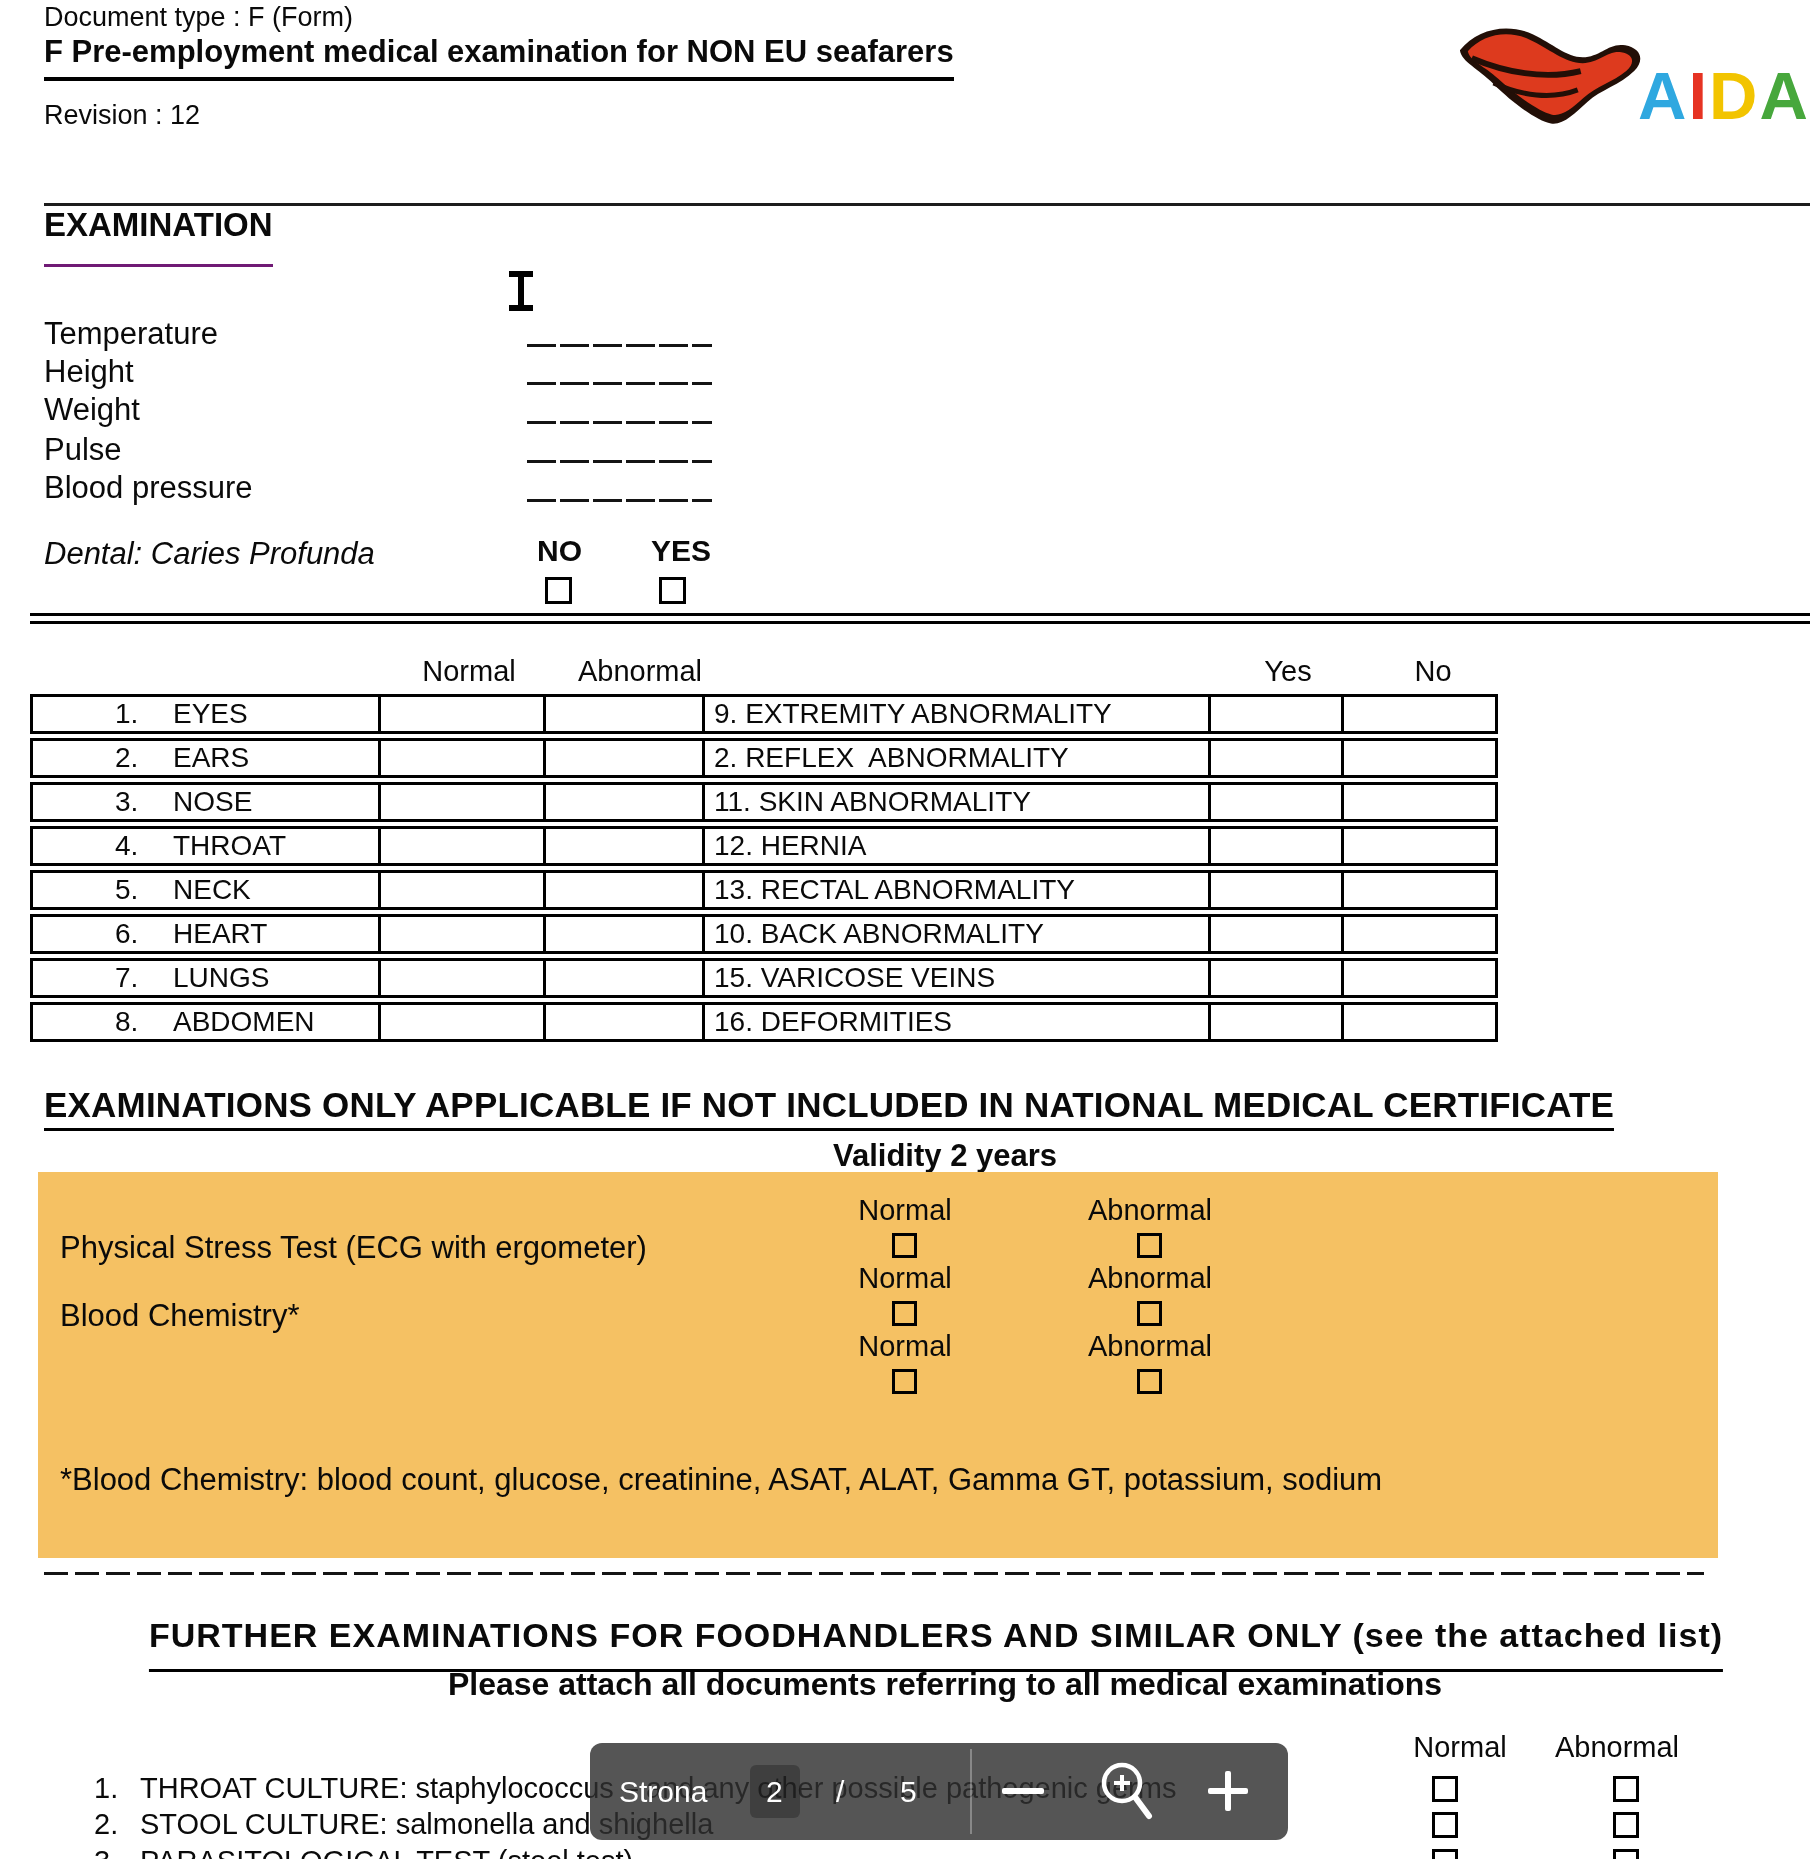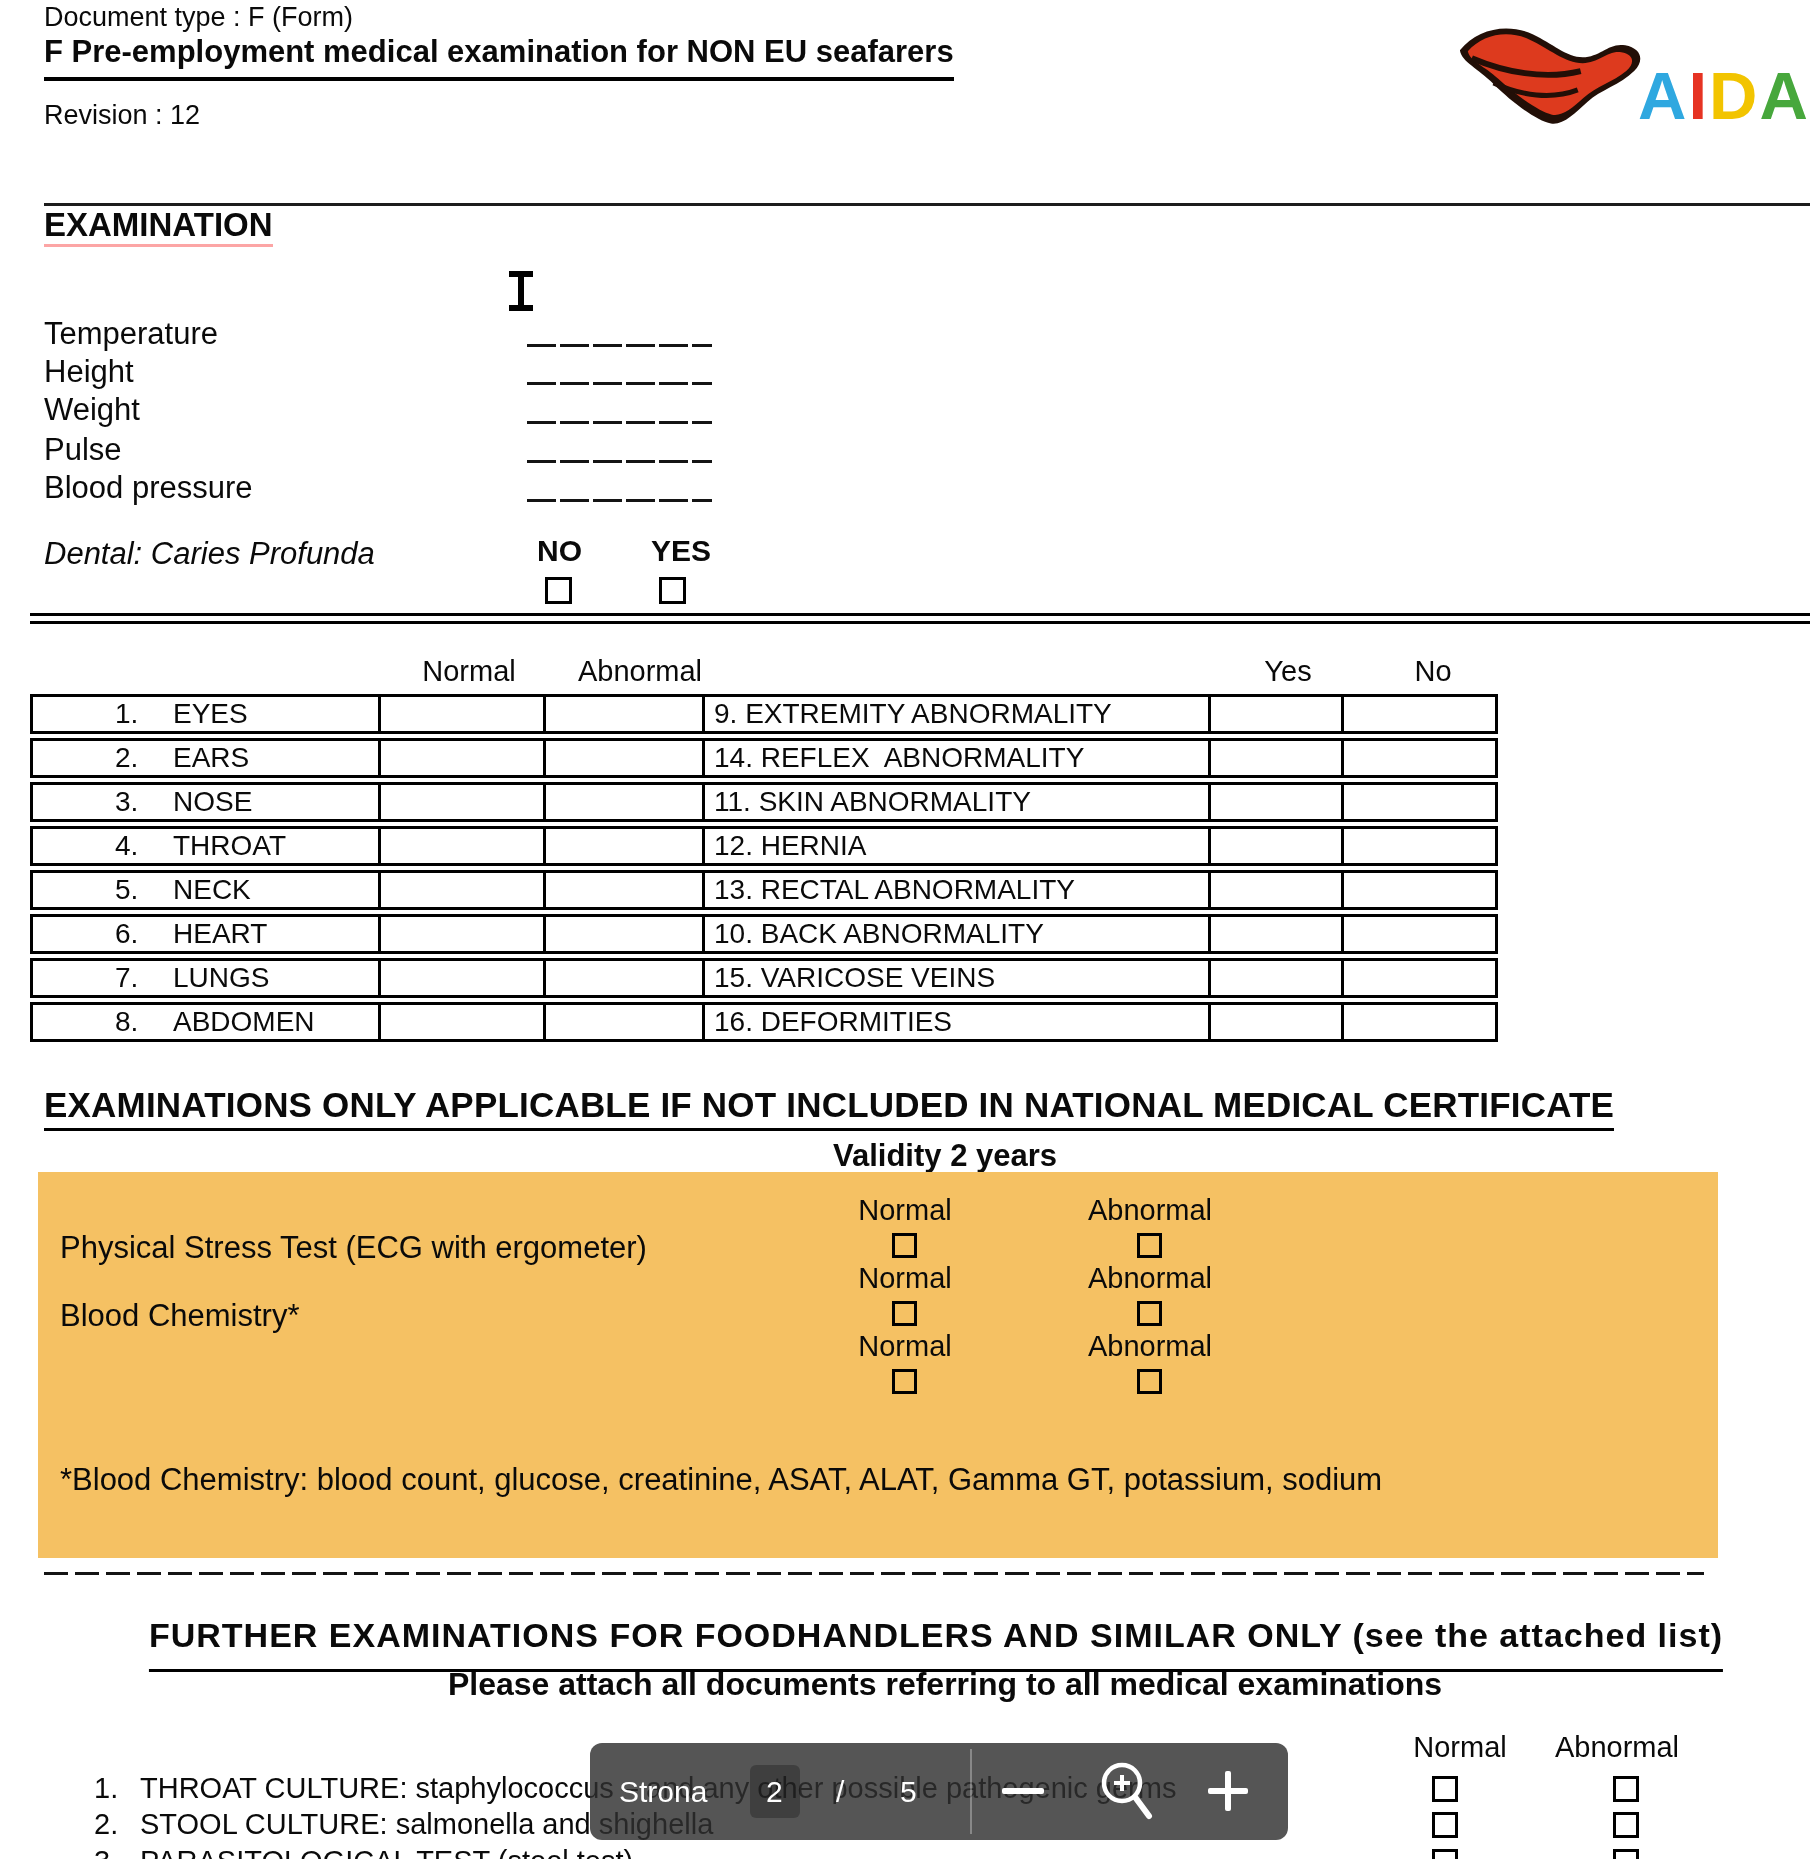--- a/index.html
+++ b/index.html
@@ -12,21 +12,21 @@
   .cx{transform:translateX(-50%);}
   
   #doc-type{left:44px;top:2px;font-size:27px;}
   #title{left:44px;top:34px;font-size:31px;font-weight:bold;border-bottom:4px solid #000;padding-bottom:7px;}
   #revision{left:44px;top:100px;font-size:27px;}
   #logo{left:1450px;top:20px;width:360px;height:118px;}
   #logo-lips{position:absolute;left:0;top:0;}
   #logo-word{position:absolute;left:188px;top:42px;font-size:67px;font-weight:bold;letter-spacing:2px;line-height:1;}
   #top-rule{left:44px;top:203px;width:1766px;height:3px;background:#1c1c1c;}
   
-  #exam-heading{left:44px;top:206px;font-size:33px;font-weight:bold;border-bottom:3px solid #fca5a5;padding-bottom:0;}
+  #exam-heading{left:44px;top:206px;font-size:33px;font-weight:bold;border-bottom:3px solid #701a75;padding-bottom:20px;}
   .field-label{left:44px;font-size:31px;}
   .field-line{left:527px;width:185px;height:3px;
     background:repeating-linear-gradient(90deg,#141414 0 29px,rgba(0,0,0,0) 29px 33px);}
   #dental-label{left:44px;top:536px;font-size:31px;font-style:italic;}
   .noyes{top:534px;font-size:30px;font-weight:bold;}
   .cb{border:3px solid #000;background:transparent;box-sizing:border-box;}
   
   #double-rule{left:30px;top:613px;width:1780px;height:11px;border-top:3px solid #000;border-bottom:3px solid #000;box-sizing:border-box;}
   
   .tbl-hdr{top:655px;font-size:29px;}
@@ -138,21 +138,21 @@
       <div class="ec5"></div>
         <div class="ec6"></div>
     </div>
     <div class="exam-row">
       <div class="ec1">
           <span class="num">2.</span>
           <span>EARS</span>
         </div>
       <div class="ec2"></div>
         <div class="ec3"></div>
-      <div class="ec4">14. REFLEX  ABNORMALITY</div>
+      <div class="ec4">2. REFLEX  ABNORMALITY</div>
       <div class="ec5"></div>
         <div class="ec6"></div>
     </div>
     <div class="exam-row">
       <div class="ec1">
           <span class="num">3.</span>
           <span>NOSE</span>
         </div>
       <div class="ec2"></div>
         <div class="ec3"></div>

